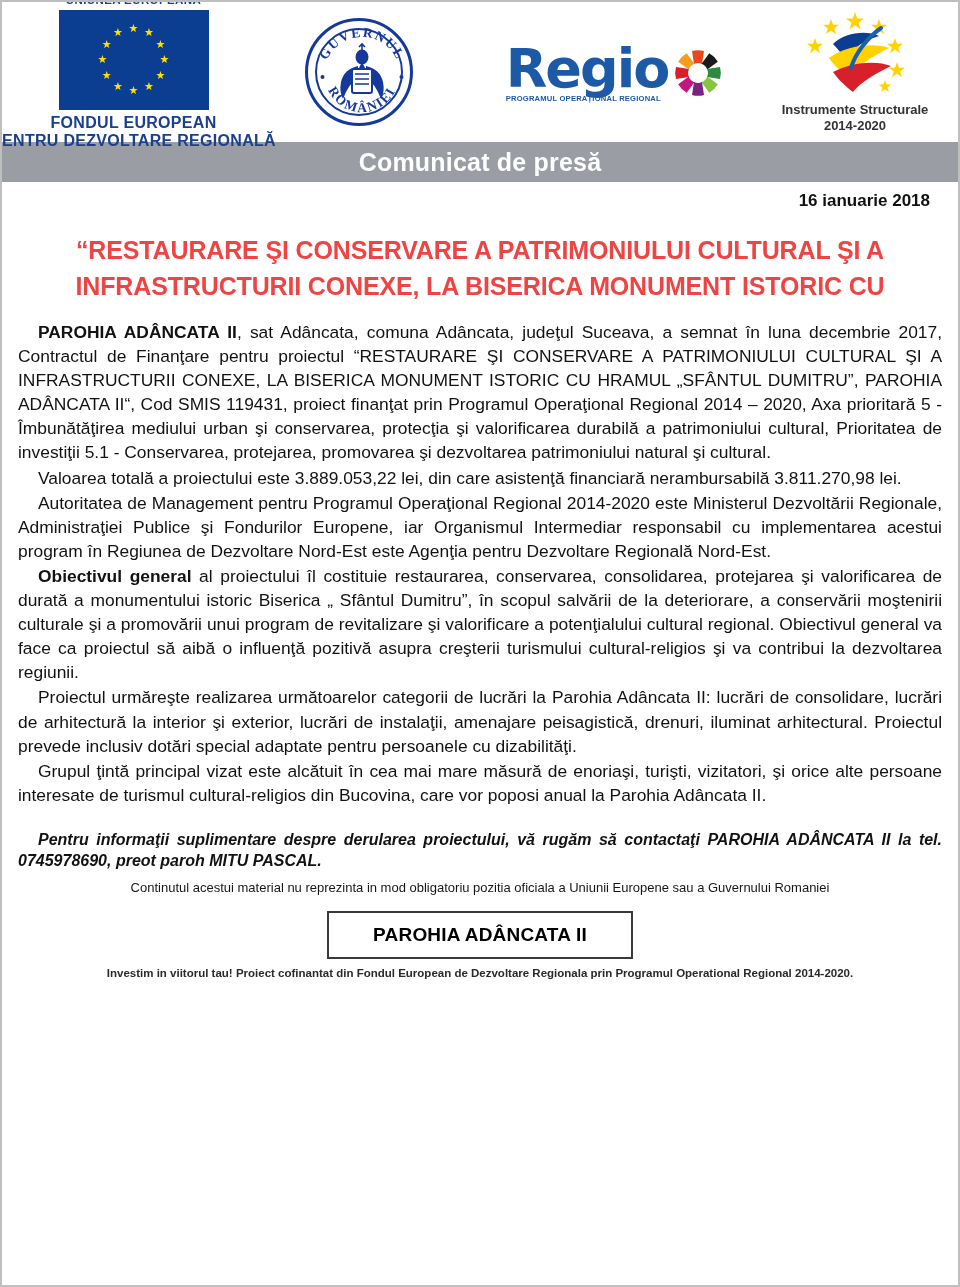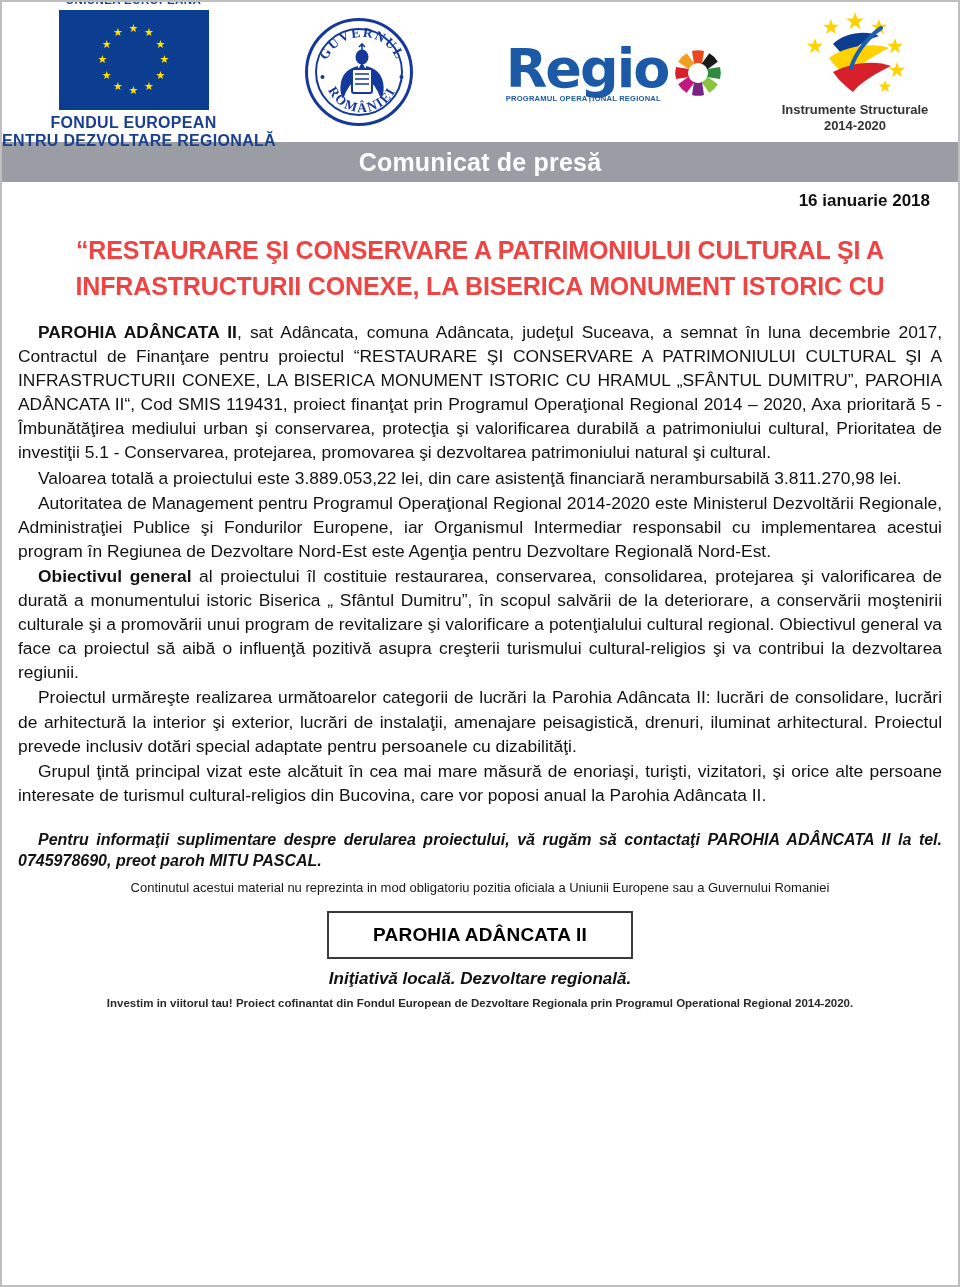--- a/index.html
+++ b/index.html
@@ -302,16 +302,15 @@
   <div class="contact">
     <p>Pentru informaţii suplimentare despre derularea proiectului, vă rugăm să contactaţi PAROHIA ADÂNCATA II la  tel. 0745978690, preot paroh MITU PASCAL.</p>
   </div>
 
   <div class="disclaimer">Continutul acestui material nu reprezinta in mod obligatoriu pozitia oficiala a Uniunii Europene sau a Guvernului Romaniei</div>
 
   <div class="namebox-wrap">
     <div class="namebox">PAROHIA ADÂNCATA II</div>
   </div>
 
-  <div class="tagline">Iniţiativă locală. Dezvoltare regională.</div>
   <div class="lastline">Investim in viitorul tau! Proiect cofinantat din Fondul European de Dezvoltare Regionala prin Programul Operational Regional 2014-2020.</div>
 
 </div>
 
 </body></html>

